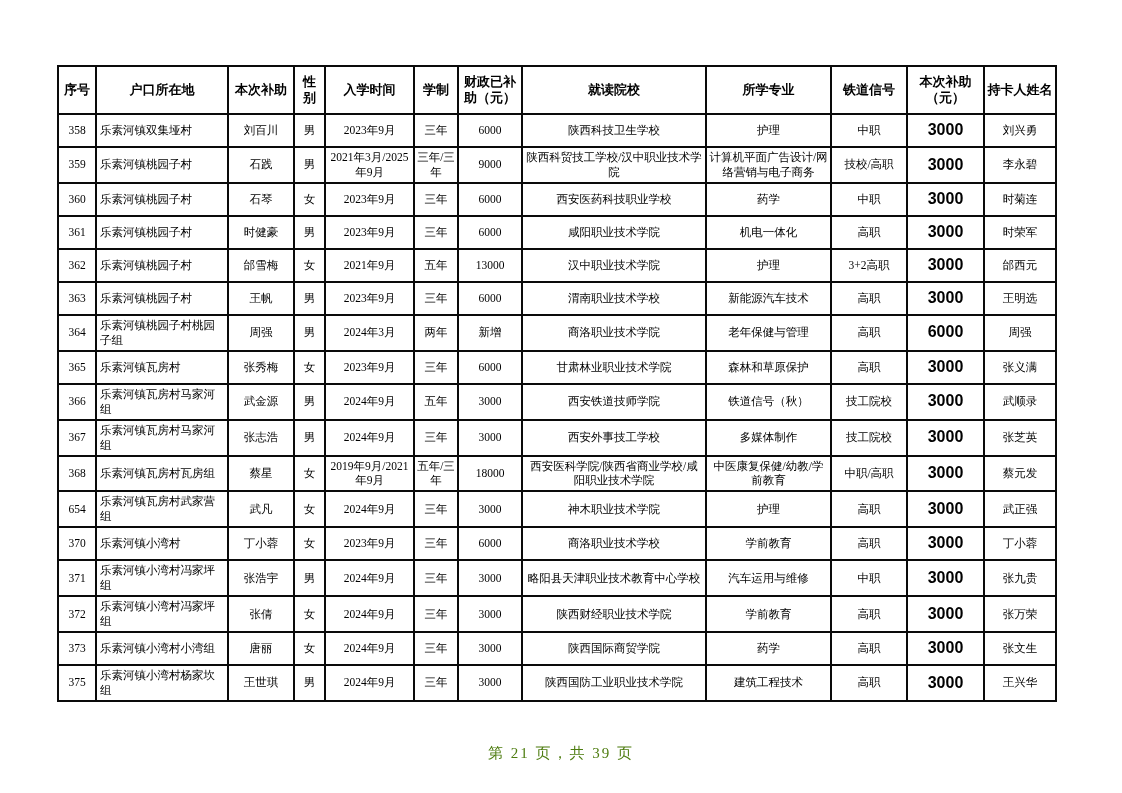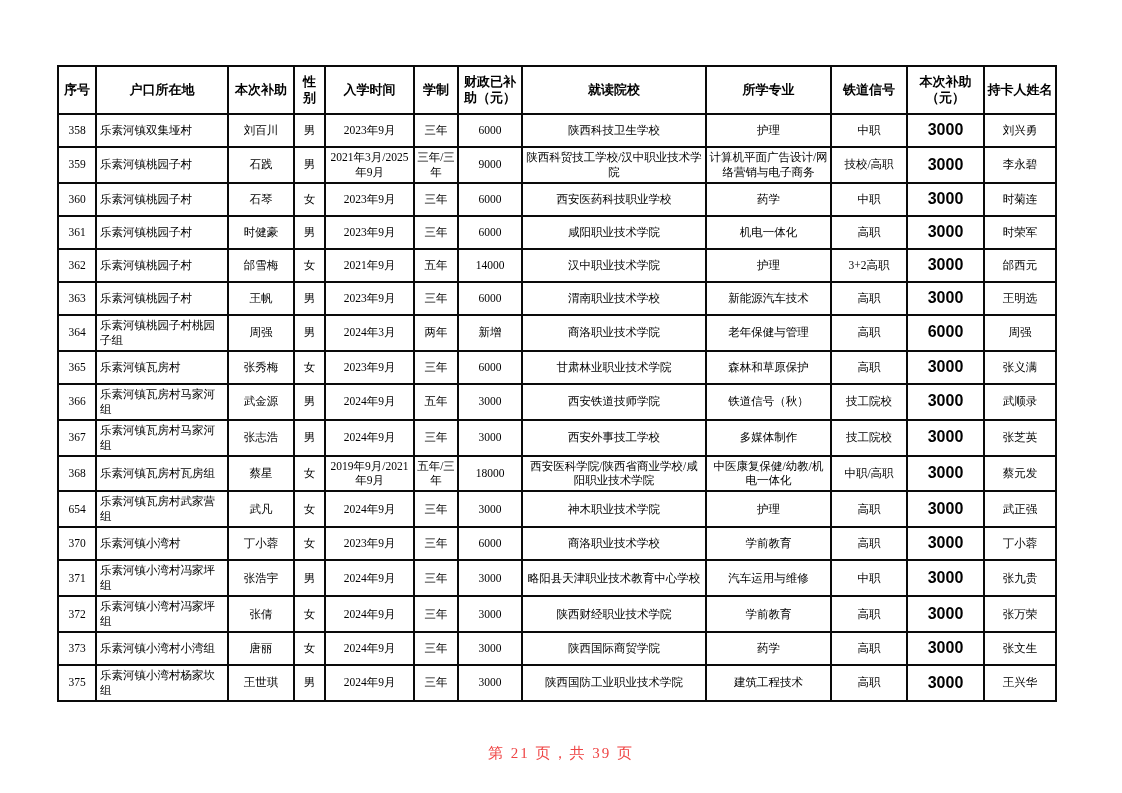--- a/index.html
+++ b/index.html
@@ -29,21 +29,21 @@
   tbody tr{height:33px;margin-left:35px;}
   td.col-1{text-align:left;padding-left:3px;border-radius:13px;}
   td.col-10{
     font-family:"Liberation Sans","DejaVu Sans",sans-serif;
     font-weight:bold;font-size:16px;
   }
   td.col-0{font-size:11.5px;}
   .page-footer{
     position:absolute;left:0;top:744px;width:1122px;
     text-align:center;font-size:15px;letter-spacing:2px;
-    font-family:"Liberation Serif","DejaVu Serif",serif;color:#ef4444;
+    font-family:"Liberation Serif","DejaVu Serif",serif;color:#4d7c0f;
   }
 </style>
 </head>
 <body>
 
 <div class="sheet">
   <table class="roster">
     <colgroup>
       <col style="width:38px">
         <col style="width:132px">
@@ -131,21 +131,21 @@
           <td class="col-10">3000</td>
           <td class="col-11">时荣军</td>
         </tr>
         <tr>
           <td class="col-0">362</td>
           <td class="col-1">乐素河镇桃园子村</td>
           <td class="col-2">邰雪梅</td>
           <td class="col-3">女</td>
           <td class="col-4">2021年9月</td>
           <td class="col-5">五年</td>
-          <td class="col-6">14000</td>
+          <td class="col-6">13000</td>
           <td class="col-7">汉中职业技术学院</td>
           <td class="col-8">护理</td>
           <td class="col-9">3+2高职</td>
           <td class="col-10">3000</td>
           <td class="col-11">邰西元</td>
         </tr>
         <tr>
           <td class="col-0">363</td>
           <td class="col-1">乐素河镇桃园子村</td>
           <td class="col-2">王帆</td>
@@ -217,21 +217,21 @@
         </tr>
         <tr>
           <td class="col-0">368</td>
           <td class="col-1">乐素河镇瓦房村瓦房组</td>
           <td class="col-2">蔡星</td>
           <td class="col-3">女</td>
           <td class="col-4">2019年9月/2021年9月</td>
           <td class="col-5">五年/三年</td>
           <td class="col-6">18000</td>
           <td class="col-7">西安医科学院/陕西省商业学校/咸阳职业技术学院</td>
-          <td class="col-8">中医康复保健/幼教/机电一体化</td>
+          <td class="col-8">中医康复保健/幼教/学前教育</td>
           <td class="col-9">中职/高职</td>
           <td class="col-10">3000</td>
           <td class="col-11">蔡元发</td>
         </tr>
         <tr>
           <td class="col-0">654</td>
           <td class="col-1">乐素河镇瓦房村武家营组</td>
           <td class="col-2">武凡</td>
           <td class="col-3">女</td>
           <td class="col-4">2024年9月</td>

